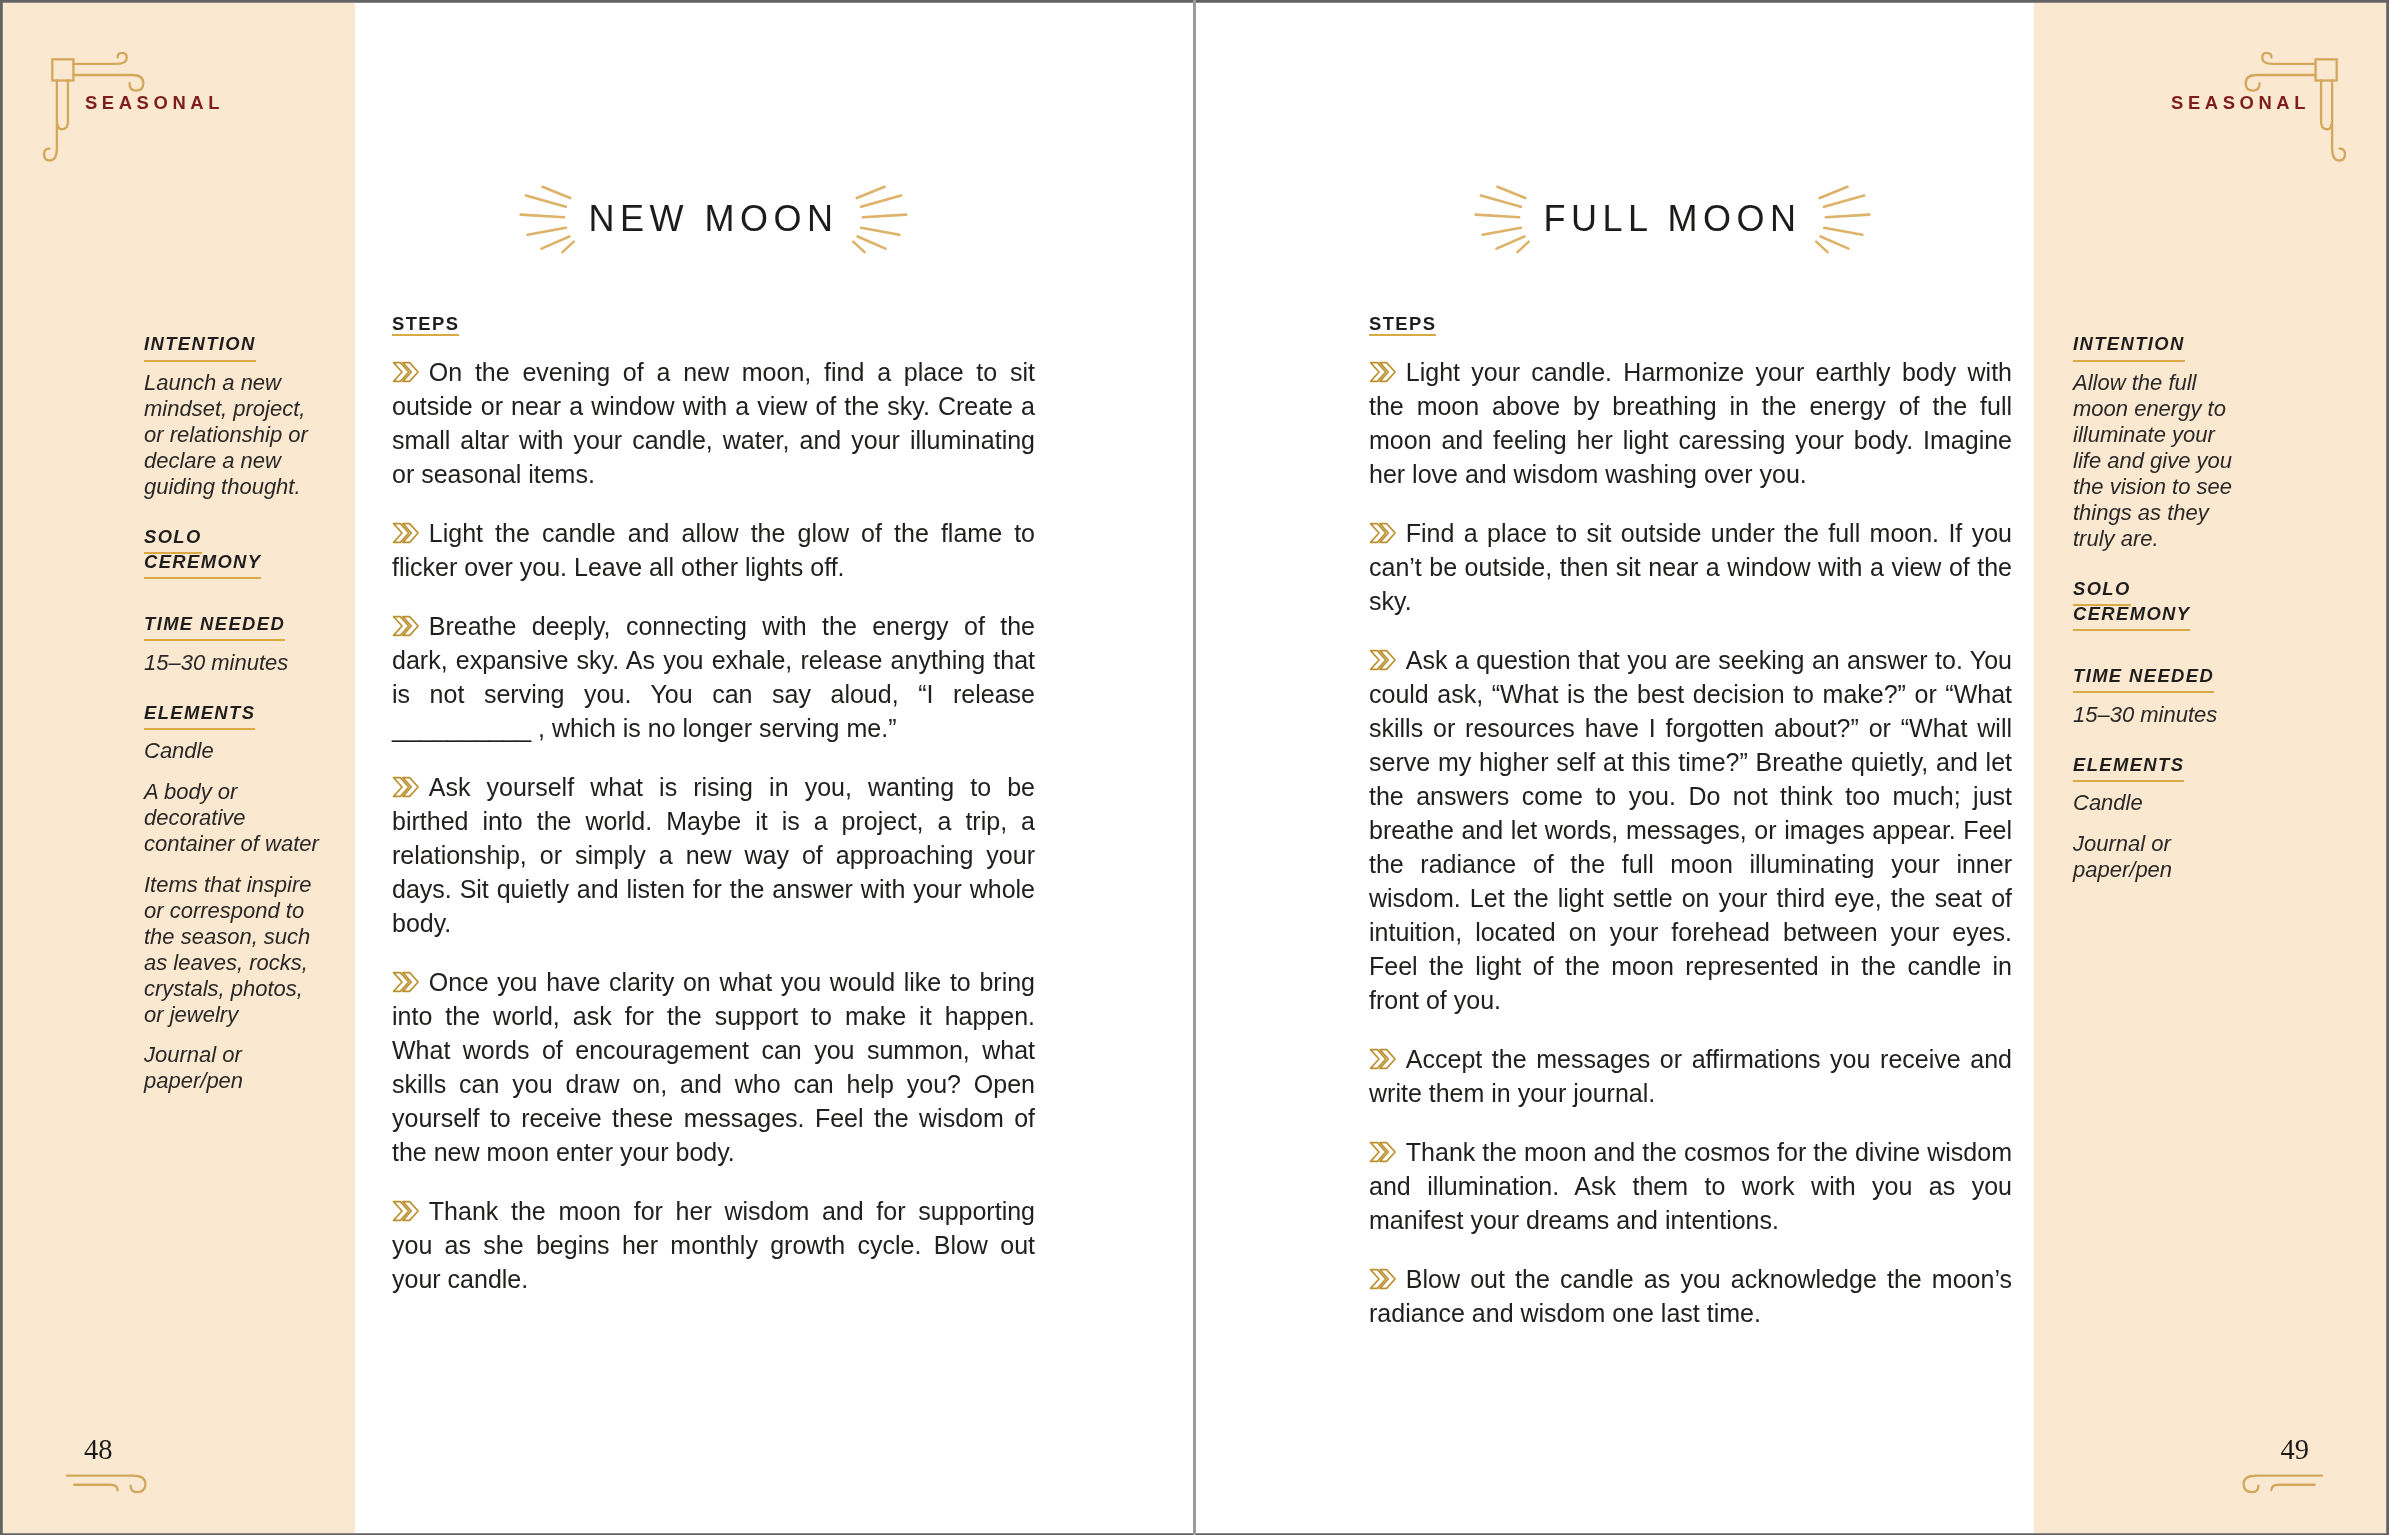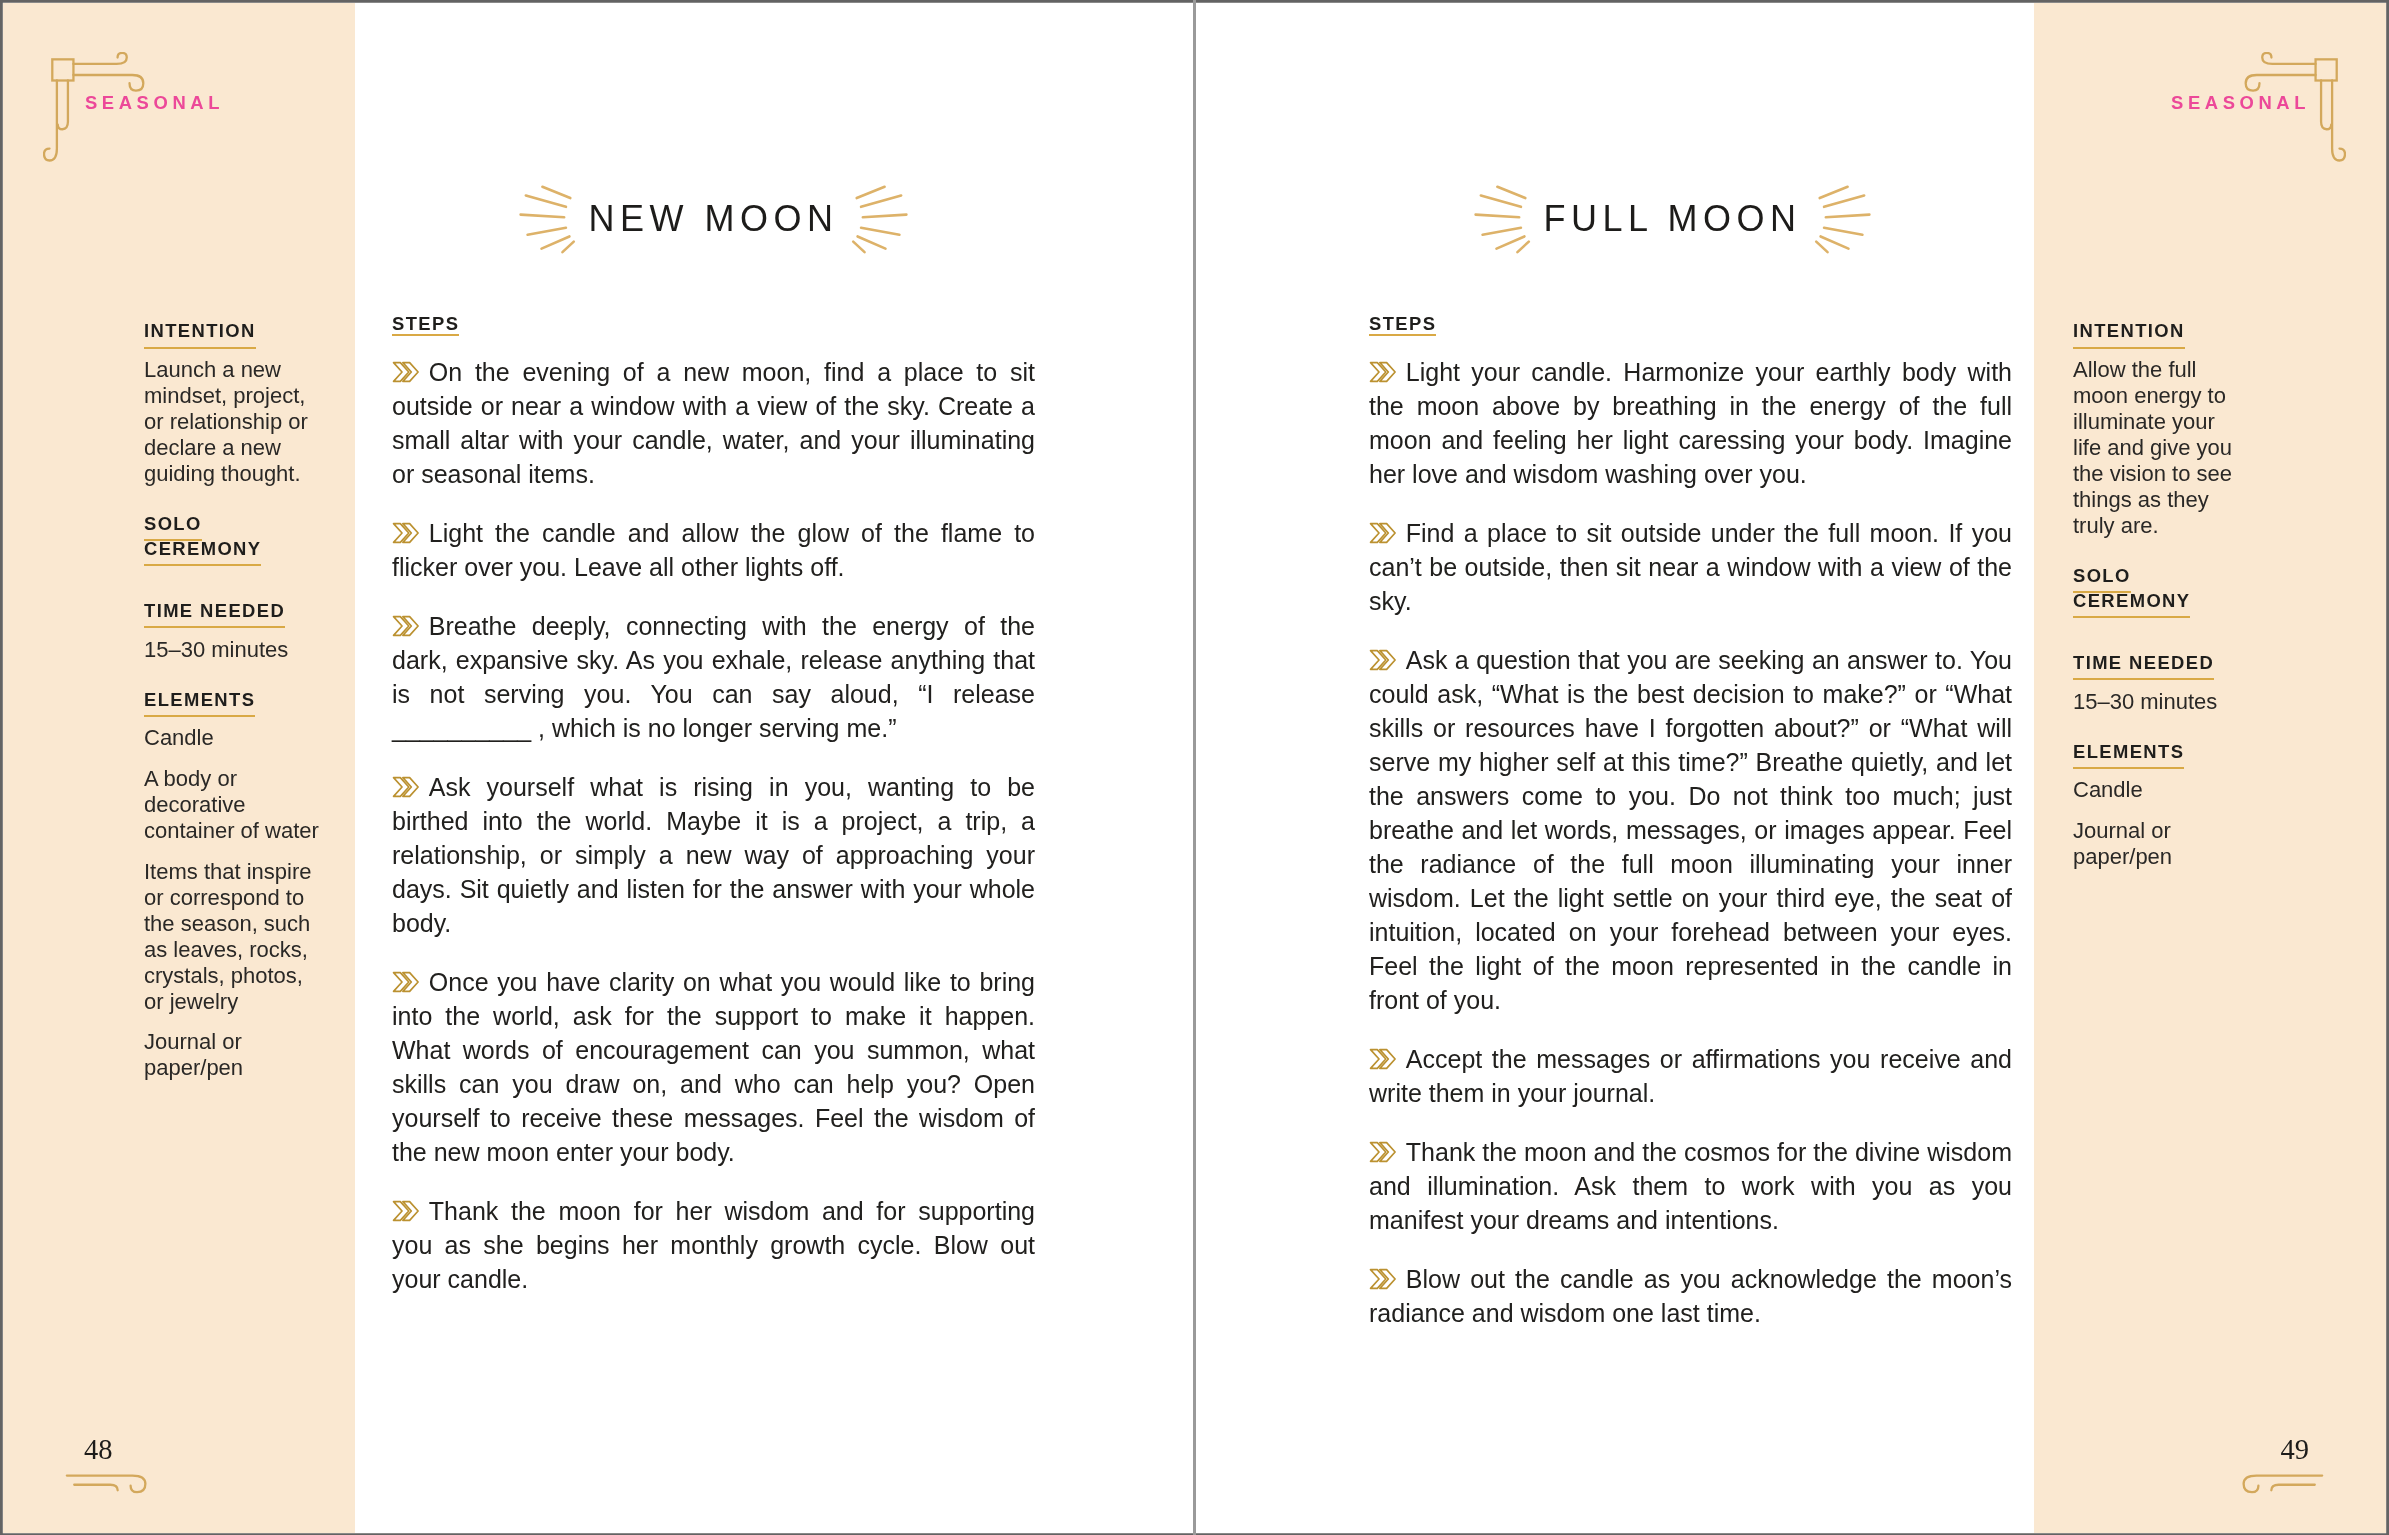--- a/index.html
+++ b/index.html
@@ -25,27 +25,27 @@
     position: absolute; top: 2.8px; bottom: 2.8px;
     width: 352px;
     background: #fae8d1;
   }
   .side-panel.left { left: 2.8px; }
   .side-panel.right { right: 2.8px; }
   .seasonal-label {
     position: absolute;
     font-size: 18.4px; font-weight: bold;
     letter-spacing: 4.6px;
-    color: #ec4899;
+    color: #7f1d1d;
   }
   .seasonal-label.left { left: 85px; top: 92px; }
   .seasonal-label.right { right: 79px; top: 92px; }
 
   .sidebar-info {
-    position: absolute; top: 318px;
+    position: absolute; top: 331px; font-style: italic;
   }
   .sidebar-info.left { left: 144px; width: 179px; }
   .sidebar-info.right { left: 2073px; width: 171px; }
 
   .info-heading {
     font-size: 18.4px; font-weight: bold;
     letter-spacing: 1.4px;
     line-height: 25px;
     color: #1f1e1c;
     margin: 0 0 13.8px 0;

